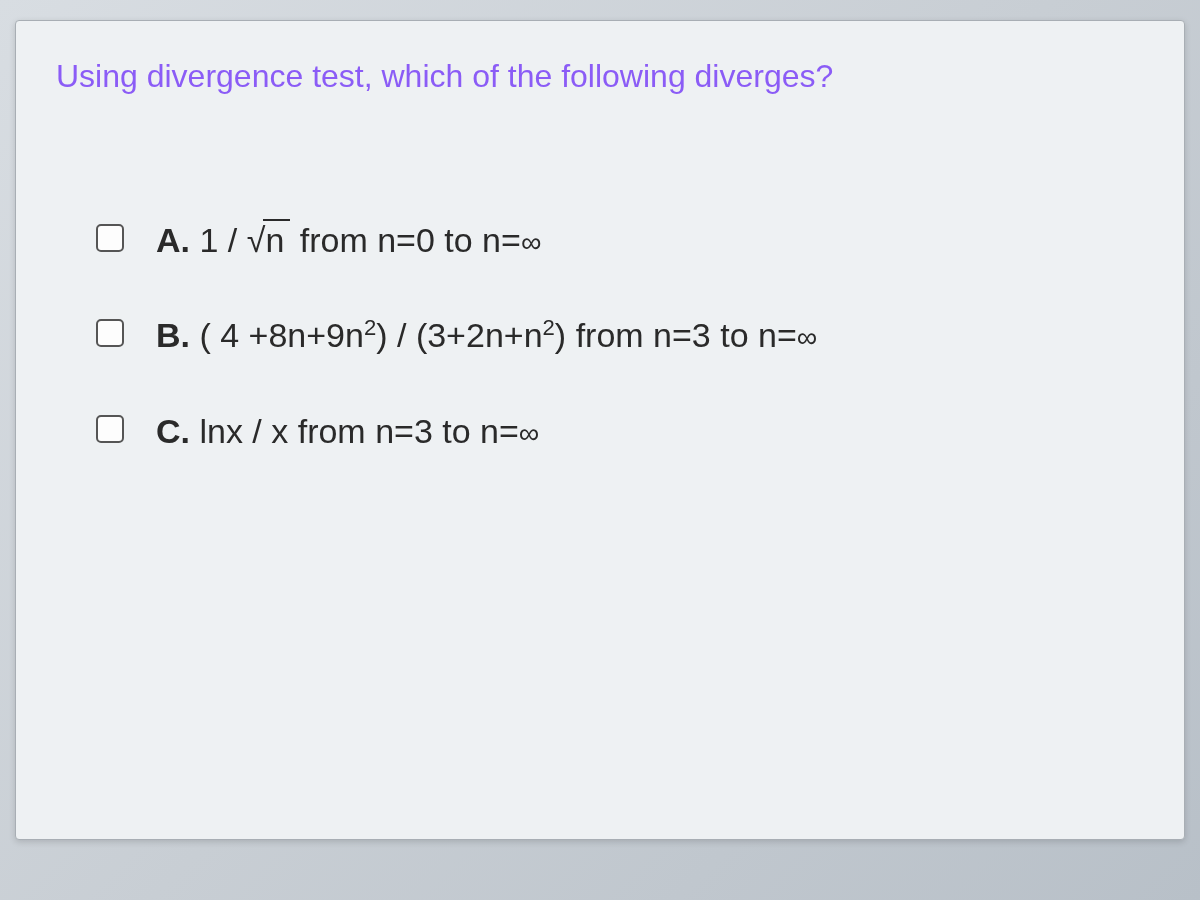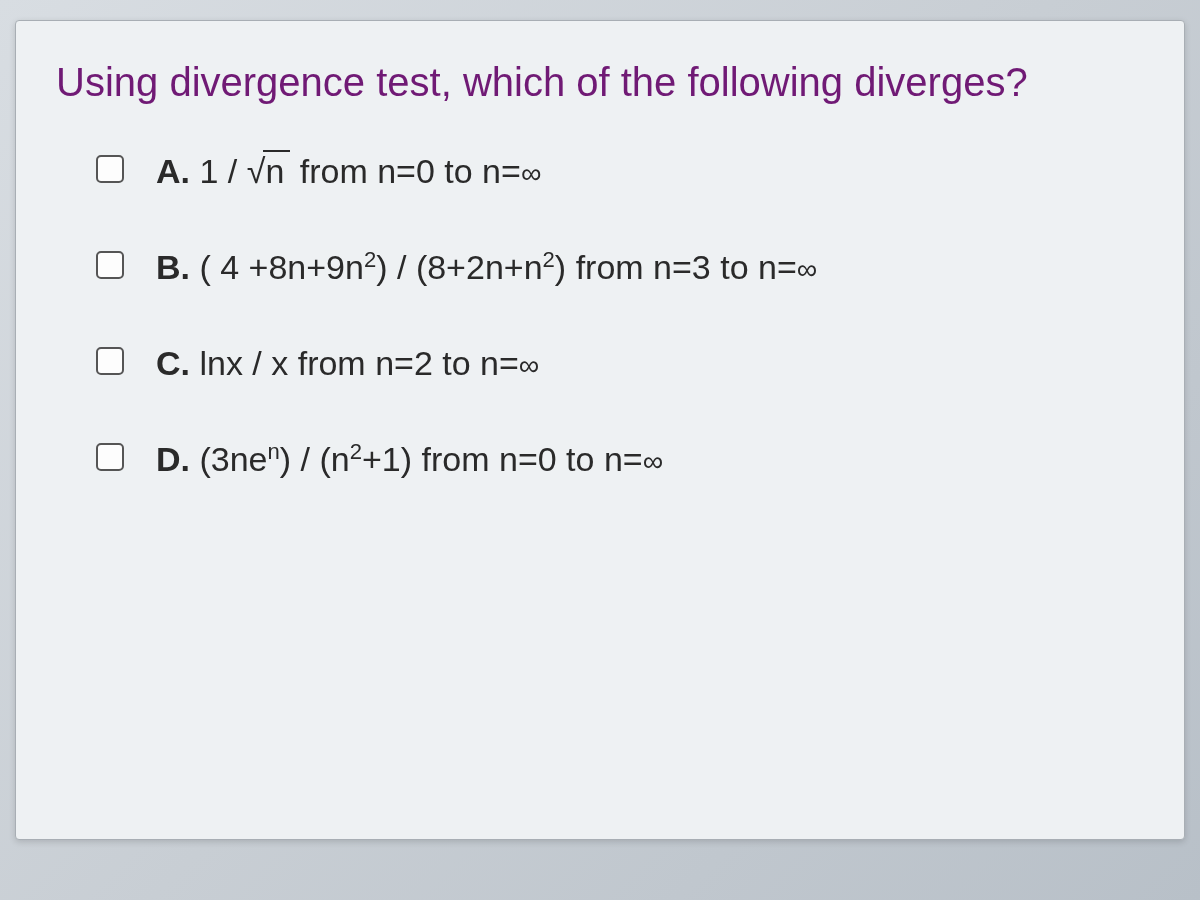--- a/index.html
+++ b/index.html
@@ -17,24 +17,24 @@
     }
     .card {
       background: #eef1f3;
       border: 1px solid #a8aeb4;
       border-radius: 4px;
       padding: 35px 40px 80px 40px;
       box-shadow: 0 2px 6px rgba(0,0,0,0.15);
       min-height: 820px;
     }
     .question-text {
-      font-size: 40px;
-      color: #701a75;
+      font-size: 32px;
+      color: #8b5cf6;
       font-weight: 400;
-      margin-bottom: 41px;
+      margin-bottom: 120px;
       line-height: 1.3;
     }
     .options {
       padding-left: 40px;
     }
     .option-row {
       display: flex;
       align-items: flex-start;
       margin-bottom: 50px;
     }
@@ -92,32 +92,26 @@
     <div class="option-row">
       <div class="checkbox"></div>
       <div class="option-content">
         <span class="option-letter">A.</span><span class="option-body"><span> 1 / </span><span class="radical">√</span><span class="radicand">n</span><span>  from n=0 to n=</span><span class="infinity">∞</span></span>
       </div>
     </div>
 
     <div class="option-row">
       <div class="checkbox"></div>
       <div class="option-content">
-        <span class="option-letter">B.</span><span class="option-body"><span> ( 4 +8n+9n</span><sup>2</sup><span>) / (8+2n+n</span><sup>2</sup><span>) from n=3 to n=</span><span class="infinity">∞</span></span>
+        <span class="option-letter">B.</span><span class="option-body"><span> ( 4 +8n+9n</span><sup>2</sup><span>) / (3+2n+n</span><sup>2</sup><span>) from n=3 to n=</span><span class="infinity">∞</span></span>
       </div>
     </div>
 
     <div class="option-row">
       <div class="checkbox"></div>
       <div class="option-content">
-        <span class="option-letter">C.</span><span class="option-body"><span> lnx / x from n=2 to n=</span><span class="infinity">∞</span></span>
+        <span class="option-letter">C.</span><span class="option-body"><span> lnx / x from n=3 to n=</span><span class="infinity">∞</span></span>
       </div>
     </div>
 
-    <div class="option-row">
-      <div class="checkbox"></div>
-      <div class="option-content">
-        <span class="option-letter">D.</span><span class="option-body"><span> (3ne</span><sup>n</sup><span>) / (n</span><sup>2</sup><span>+1) from n=0 to n=</span><span class="infinity">∞</span></span>
-      </div>
-    </div>
 
   </div>
 </div>
 
 </body></html>

